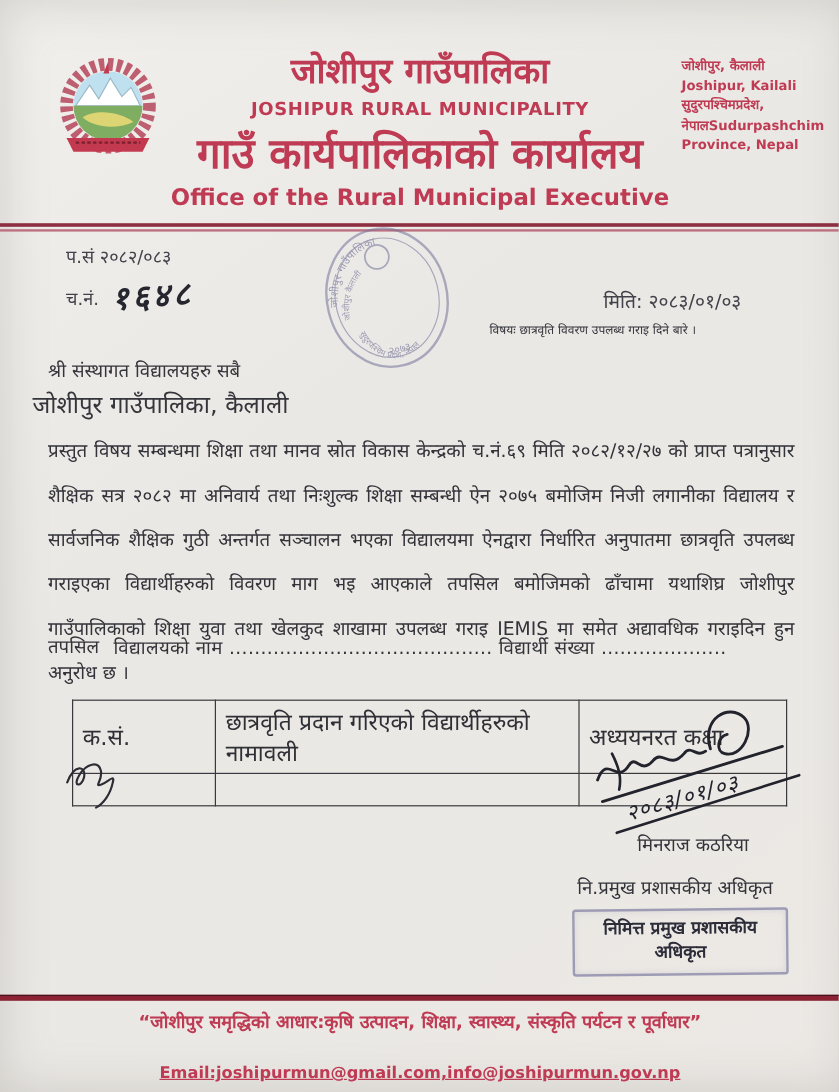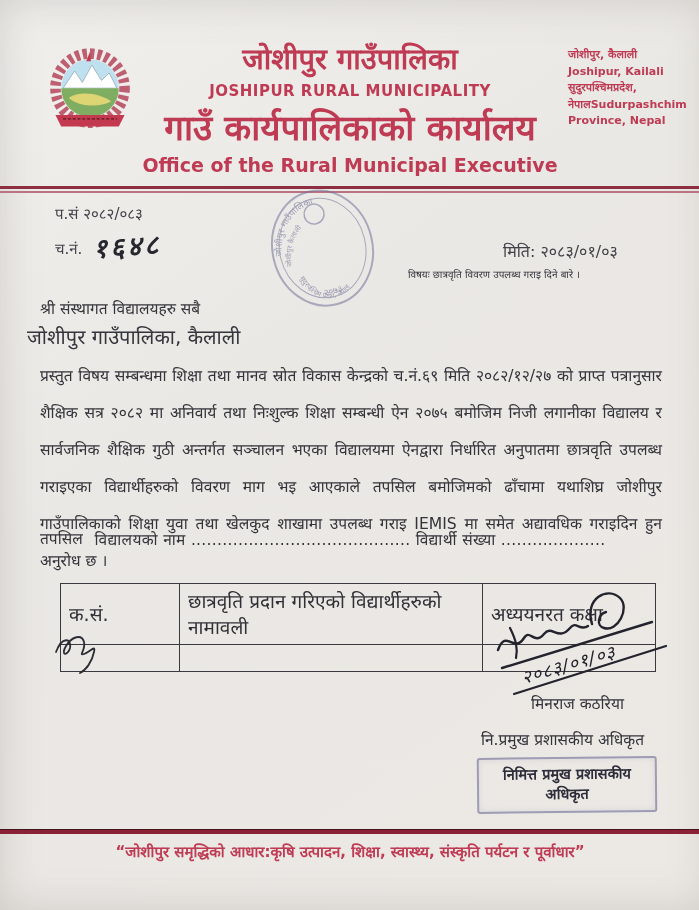--- a/index.html
+++ b/index.html
@@ -174,14 +174,15 @@
   <div class="abs sig-name">मिनराज कठरिया</div>
   <div class="abs sig-title">नि.प्रमुख प्रशासकीय अधिकृत</div>
 
   <div class="abs stampbox">
     <div>निमित्त प्रमुख प्रशासकीय</div>
     <div>अधिकृत</div>
   </div>
 
   <div class="abs rule-bottom"></div>
   <div class="abs crimson foot1">“जोशीपुर समृद्धिको आधार:कृषि उत्पादन, शिक्षा, स्वास्थ्य, संस्कृति पर्यटन र पूर्वाधार”</div>
+  <div class="abs crimson foot3">Email:joshipurmun@gmail.com,info@joshipurmun.gov.np</div>
 
 </div>
 
 </body></html>

